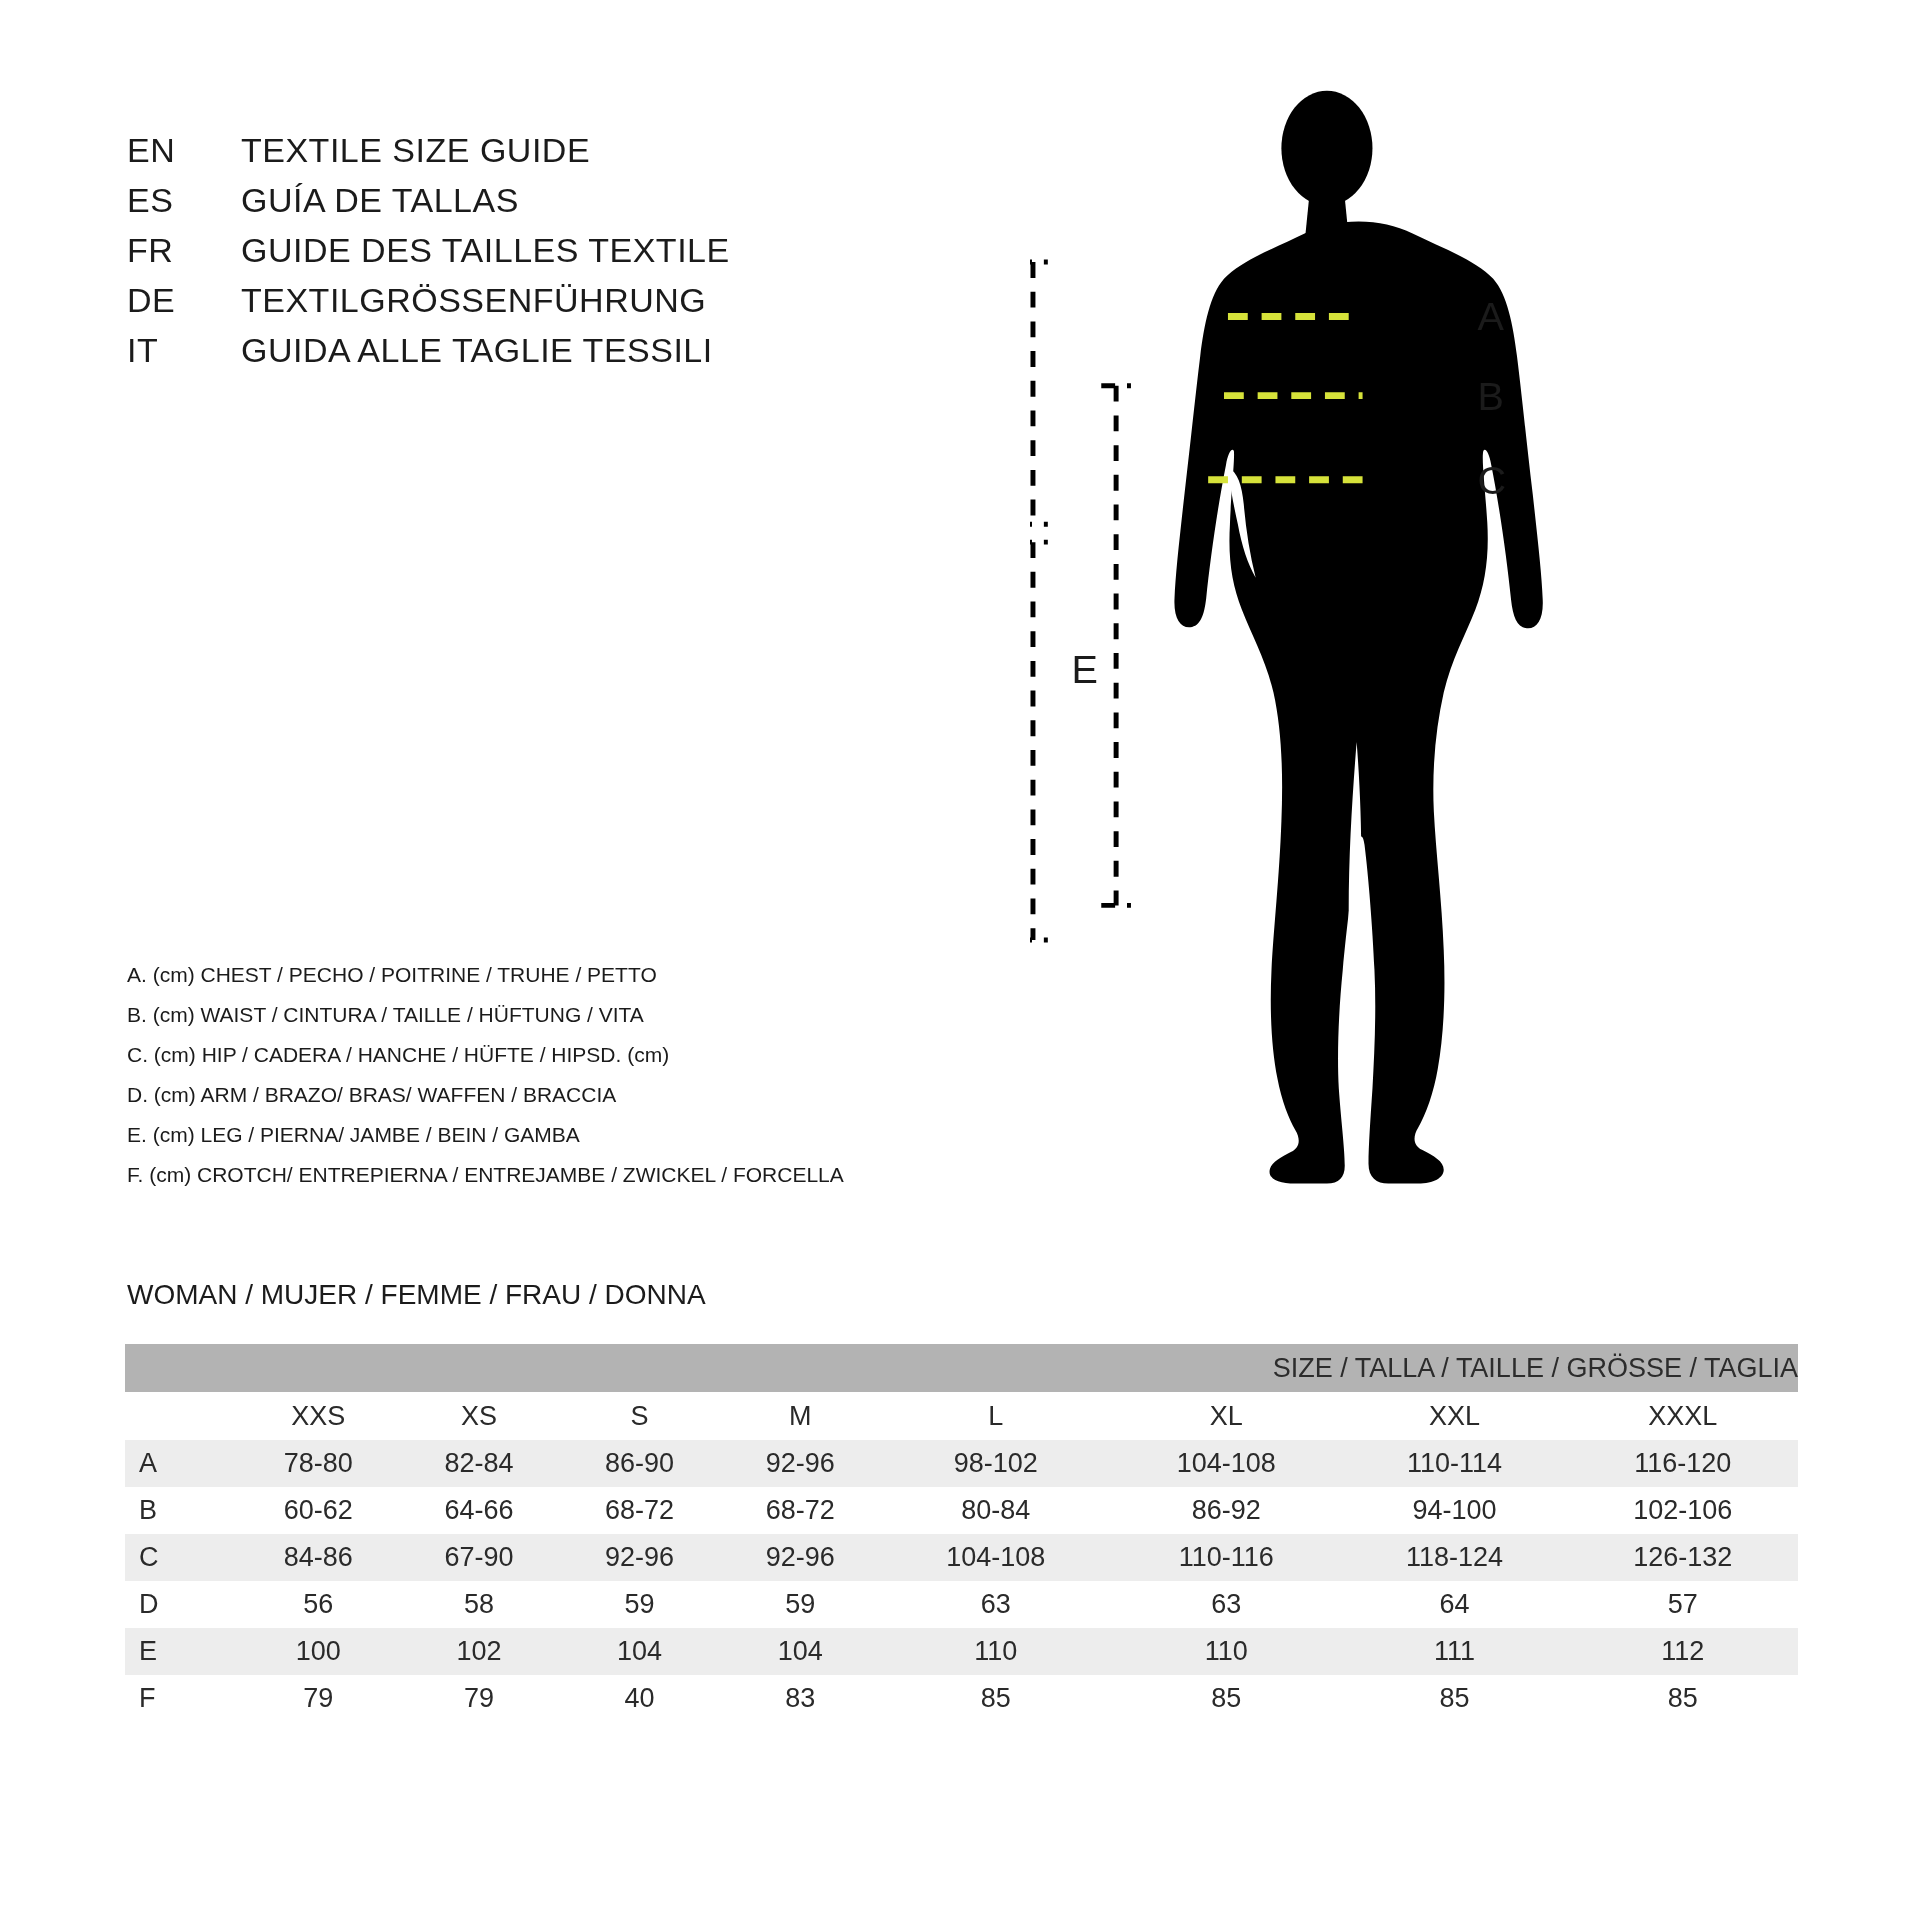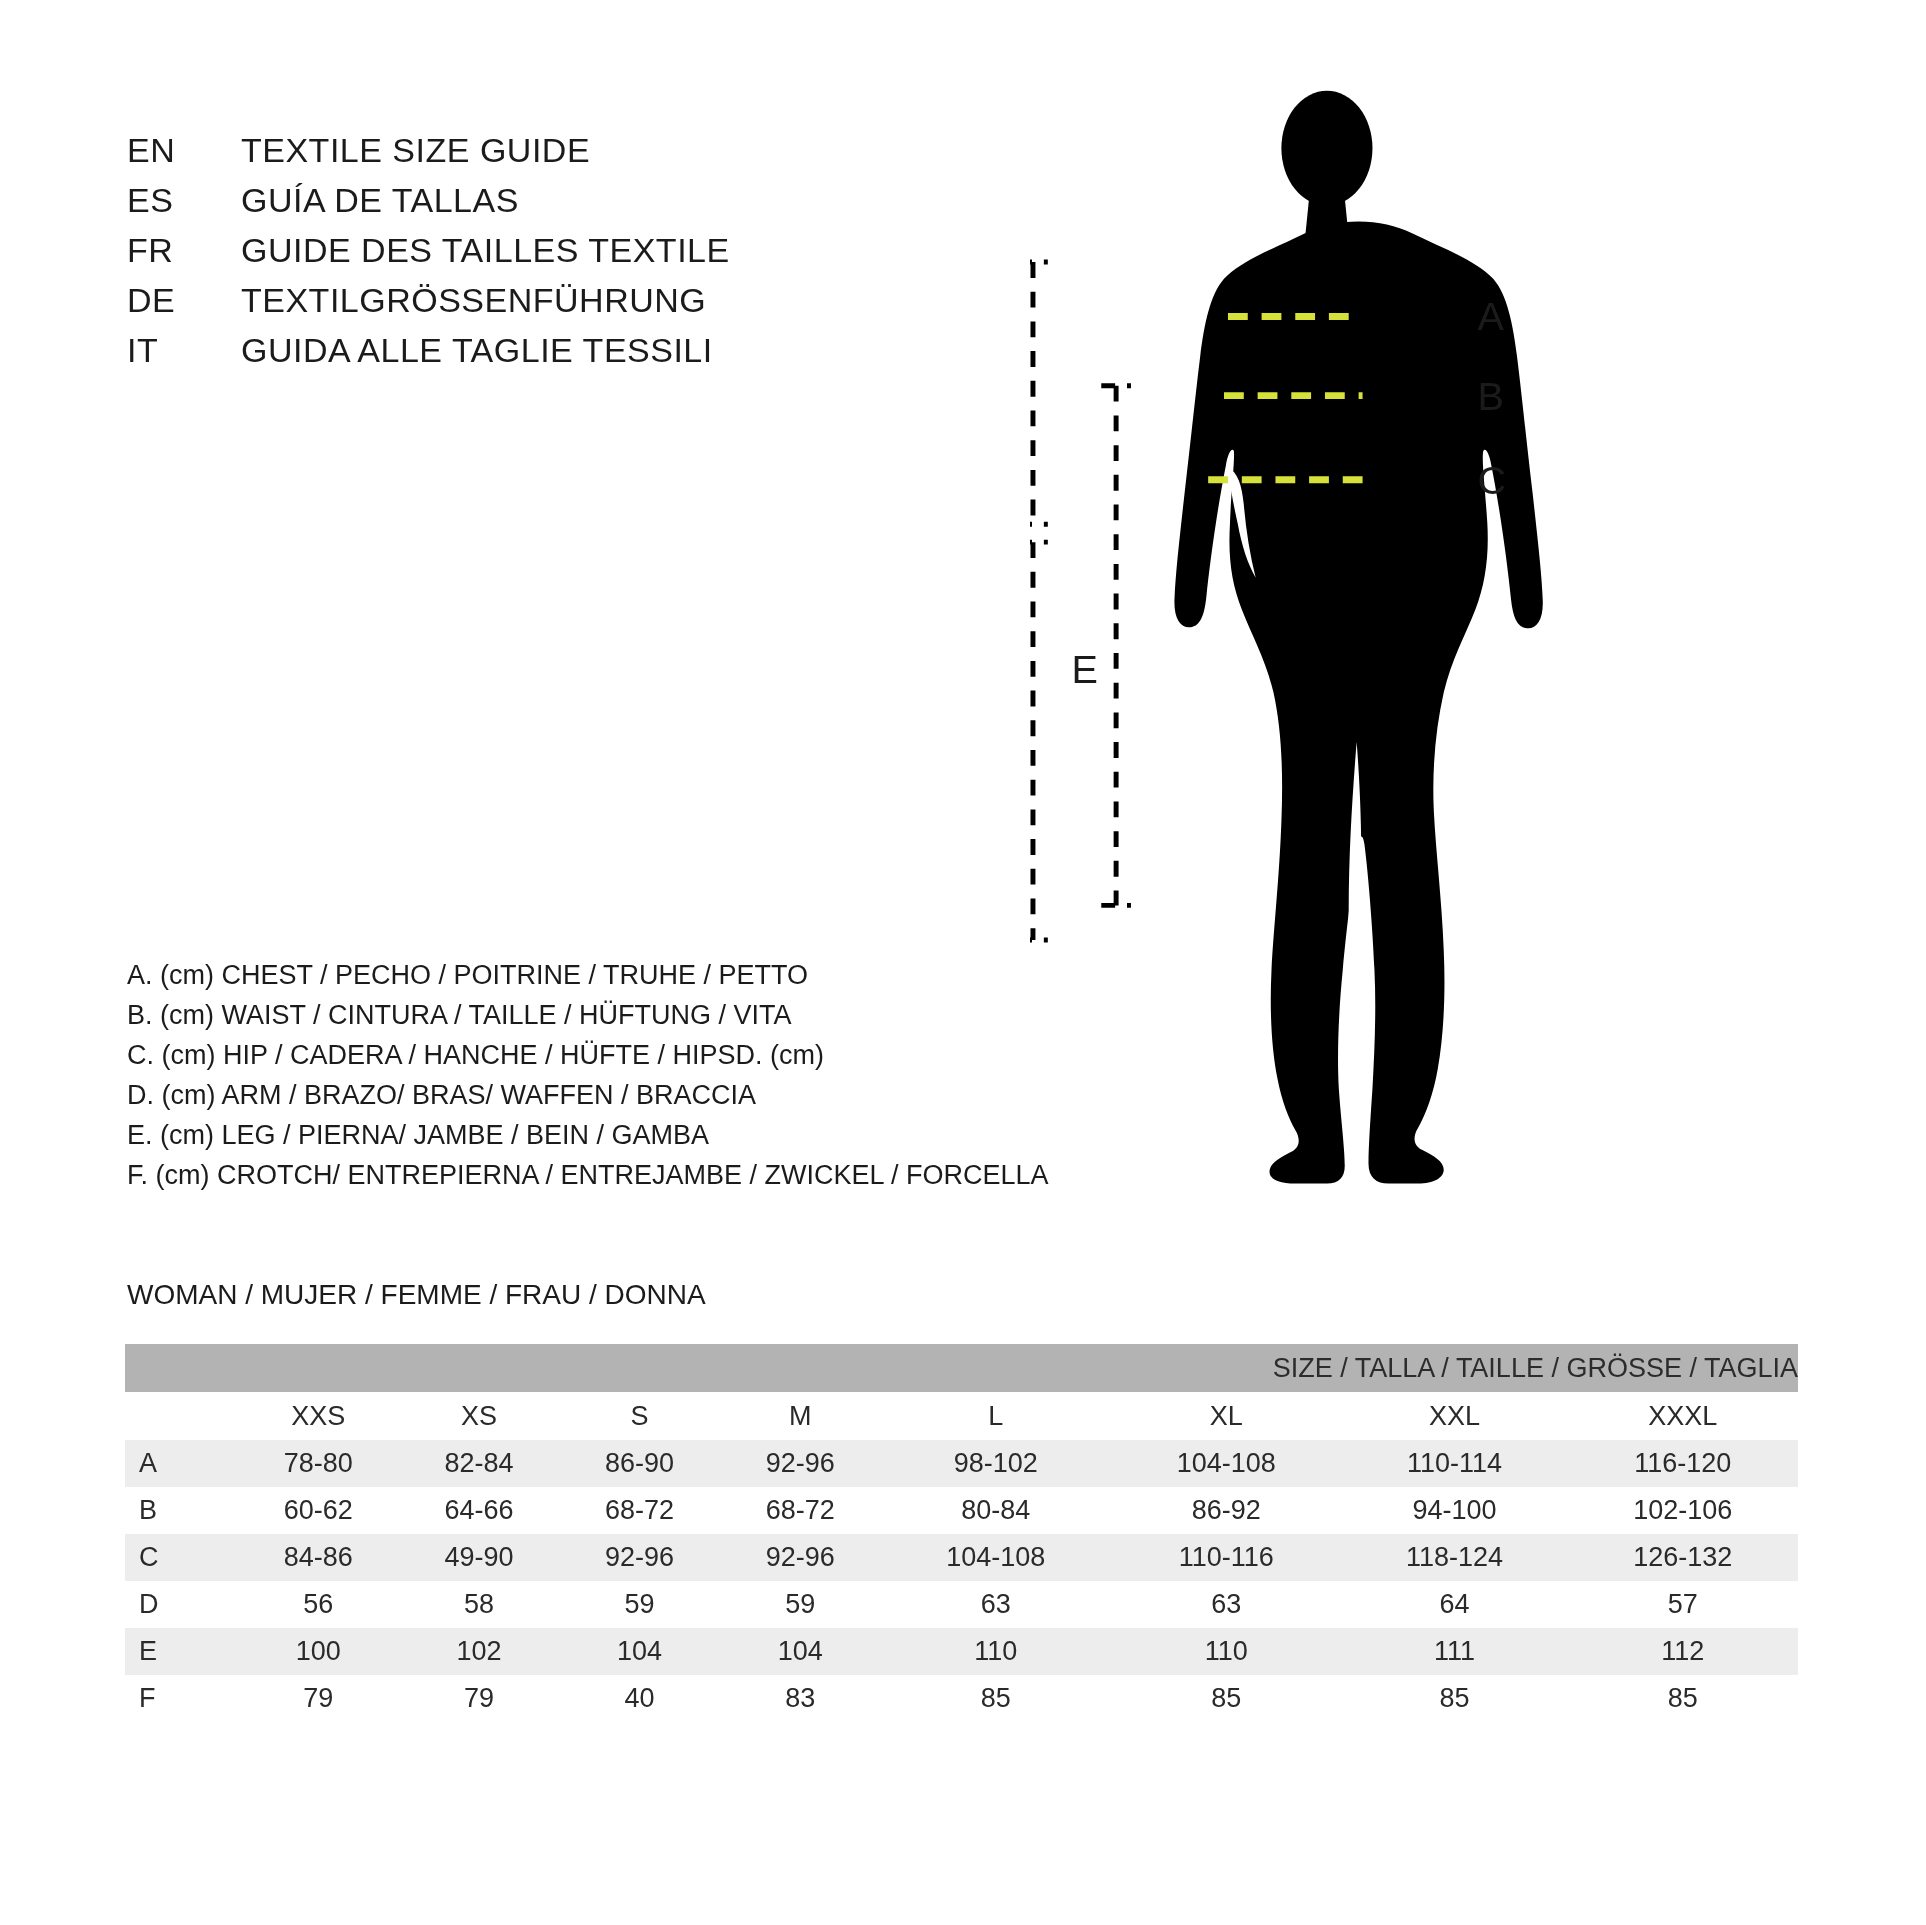--- a/index.html
+++ b/index.html
@@ -40,21 +40,21 @@
     color: #1b1b1b;
   }
 
   
   #legend-block {
     position: absolute;
     left: 127px;
     top: 955px;
   }
   .legend-row {
-    font-size: 27px;
+    font-size: 21px;
     line-height: 40px;
     color: #1b1b1b;
     white-space: nowrap;
   }
 
   
   #group-label {
     position: absolute;
     left: 127px;
     top: 1279px;
@@ -289,21 +289,21 @@
       <td>68-72</td>
       <td>80-84</td>
       <td>86-92</td>
       <td>94-100</td>
       <td>102-106</td>
     </tr>
 
     <tr class="shaded">
       <td class="rowlabel">C</td>
       <td>84-86</td>
-      <td>49-90</td>
+      <td>67-90</td>
       <td>92-96</td>
       <td>92-96</td>
       <td>104-108</td>
       <td>110-116</td>
       <td>118-124</td>
       <td>126-132</td>
     </tr>
 
     <tr class="plain">
       <td class="rowlabel">D</td>

